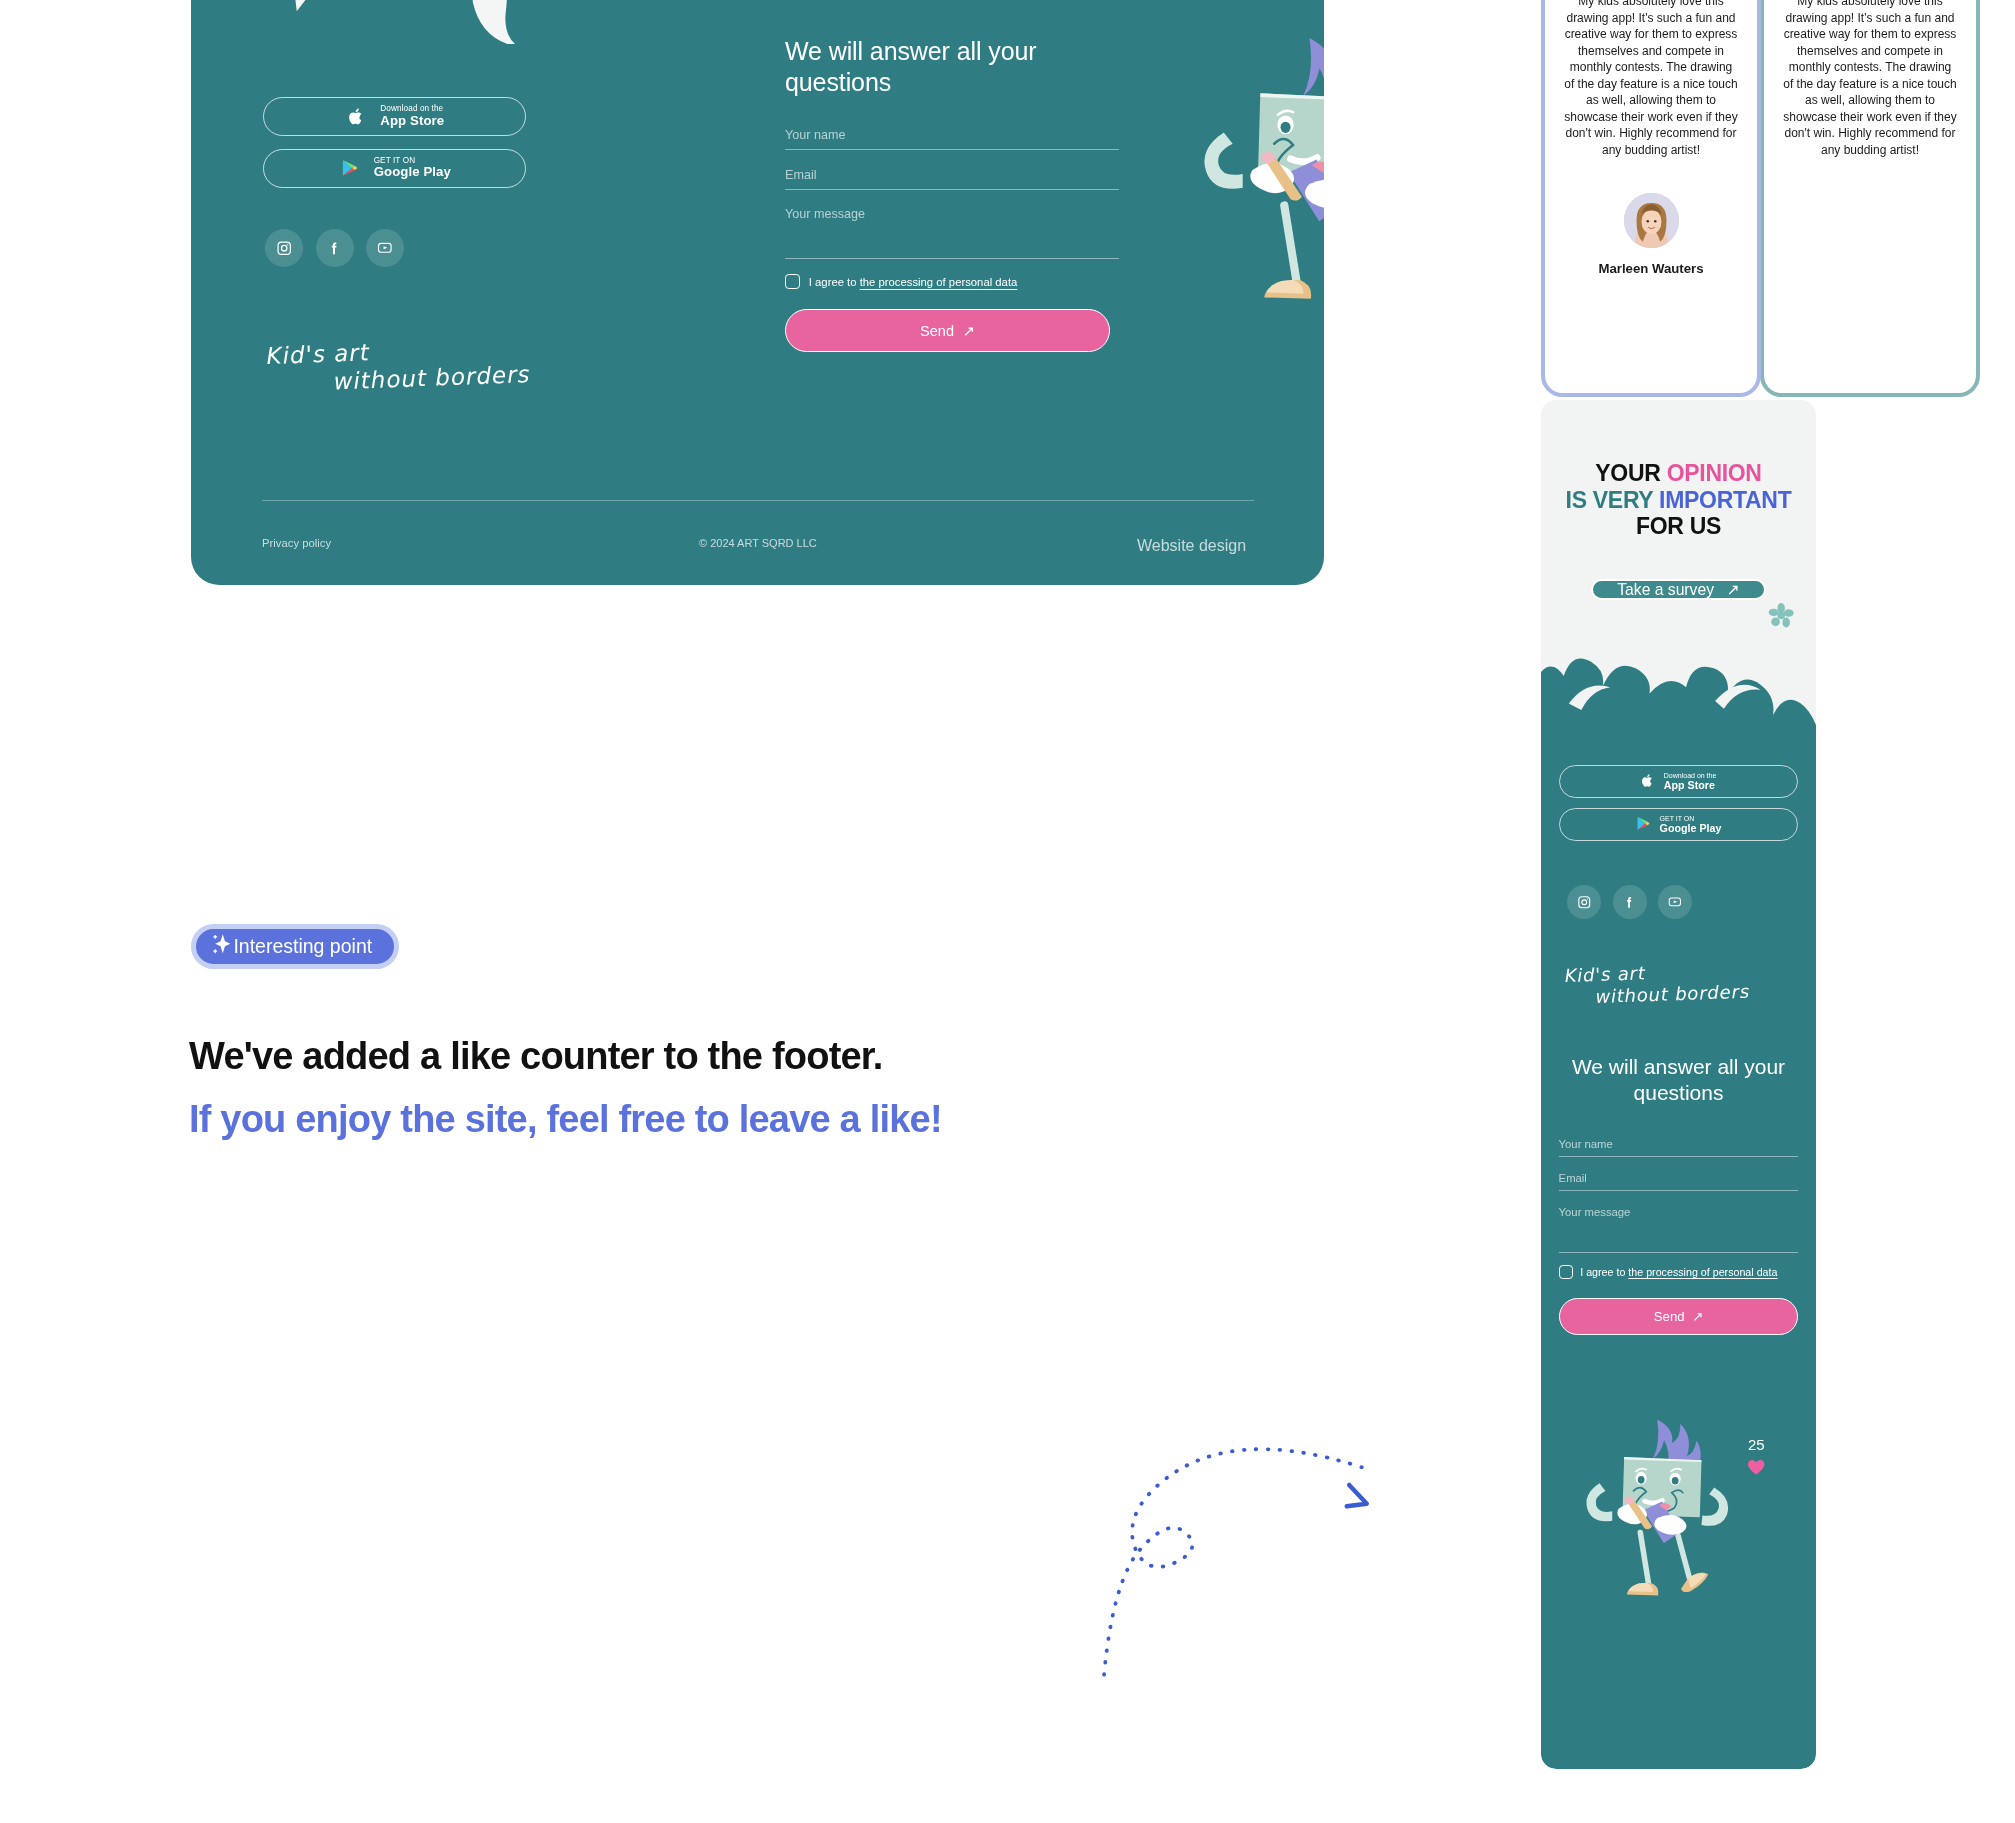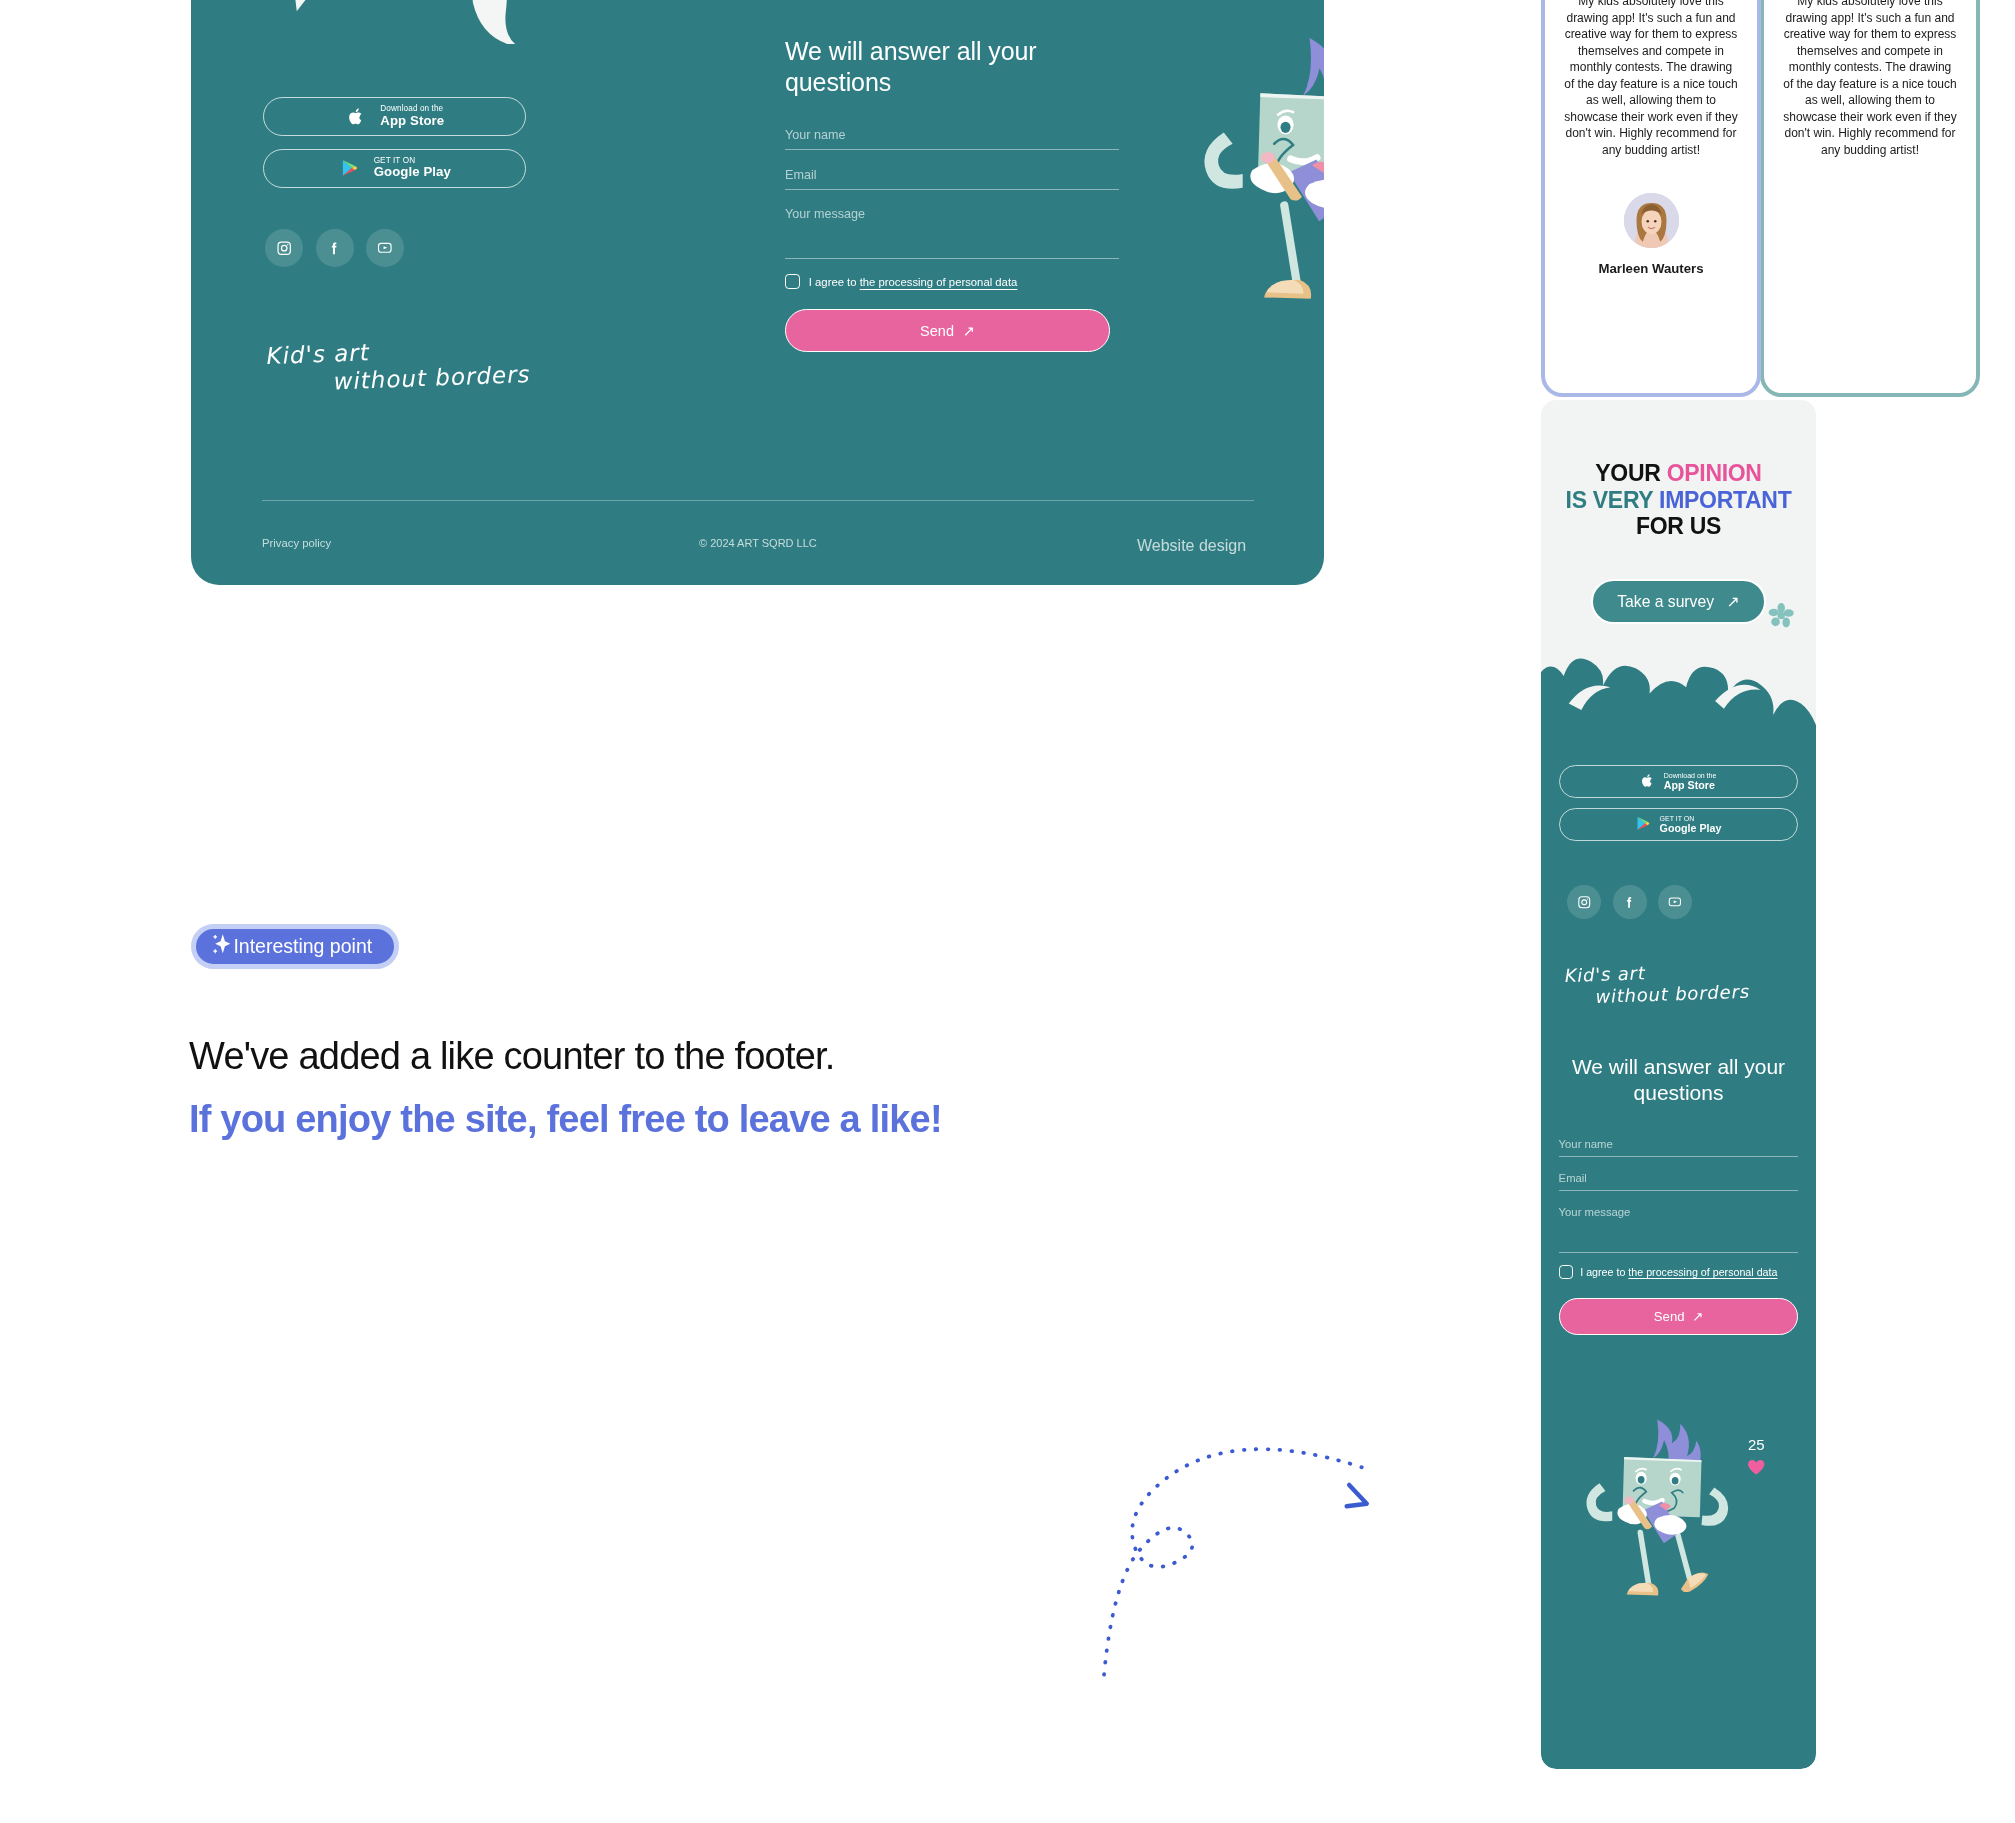--- a/index.html
+++ b/index.html
@@ -87,21 +87,21 @@
   .badge {
     position: absolute; left: 191px; top: 924px;
     height: 45px; padding: 0 21.4px 0 16.4px;
     background: #5b72dd; border: 5.7px solid #c4cff5;
     border-radius: 25px;
     display: inline-flex; align-items: center; gap: 2px;
     color: #fff; font-size: 19.5px; font-weight: 500;
     cursor: pointer;
   }
   .headline { position: absolute; left: 189px; top: 1034px; width: 1196px; }
-  .headline .l1 { color: #111111; font-size: 38px; font-weight: 400; letter-spacing: -0.8px; line-height: 1.18; }
+  .headline .l1 { color: #111111; font-size: 38px; font-weight: 700; letter-spacing: -0.8px; line-height: 1.18; }
   .headline .l2 { color: #5b72dd; font-size: 38px; font-weight: 600; letter-spacing: -0.8px; line-height: 1.18; margin-top: 18px; }
 
   .arrow-svg { position: absolute; left: 1096px; top: 1417px; }
   .caption {
     position: absolute; left: 1053px; top: 1703px;
     color: #3753bd; font-size: 19px; line-height: 1.42; width: 390px;
   }
 
   
   .mobile-col { position: absolute; left: 1541px; top: -50px; width: 275px; }
@@ -123,21 +123,21 @@
 
   .phone-body {
     position: absolute; left: 0px; top: 450px; width: 275px; height: 1369px;
     background: #f1f4f3; border-radius: 15px; overflow: hidden;
   }
   .opinion-block { padding: 60px 14px 0; text-align: center; }
   .opinion-line { font-size: 23px; font-weight: 600; letter-spacing: -0.3px; line-height: 1.16; }
   .c-black { color: #111; } .c-pink { color: #e8549b; }
   .c-teal { color: #2f7d82; } .c-blue { color: #4a64d8; }
   .survey-btn {
-    margin: 39px auto 0; width: 175px; height: 45px;
+    margin: 39px auto 0; width: 175px; height: 21px;
     background: #3f8a8c; border: 2.5px solid #fff; border-radius: 23px;
     color: #fff; font-size: 15.7px;
     display: flex; align-items: center; justify-content: center; gap: 12.6px;
     cursor: pointer;
   }
   .flower { position: absolute; left: 227px; top: 203px; }
   .wave { position: absolute; left: 0; top: 228px; width: 275px; height: 126px; }
 
   .phone-teal {
     position: absolute; left: 0; top: 327px; width: 275px; height: 1042px;

